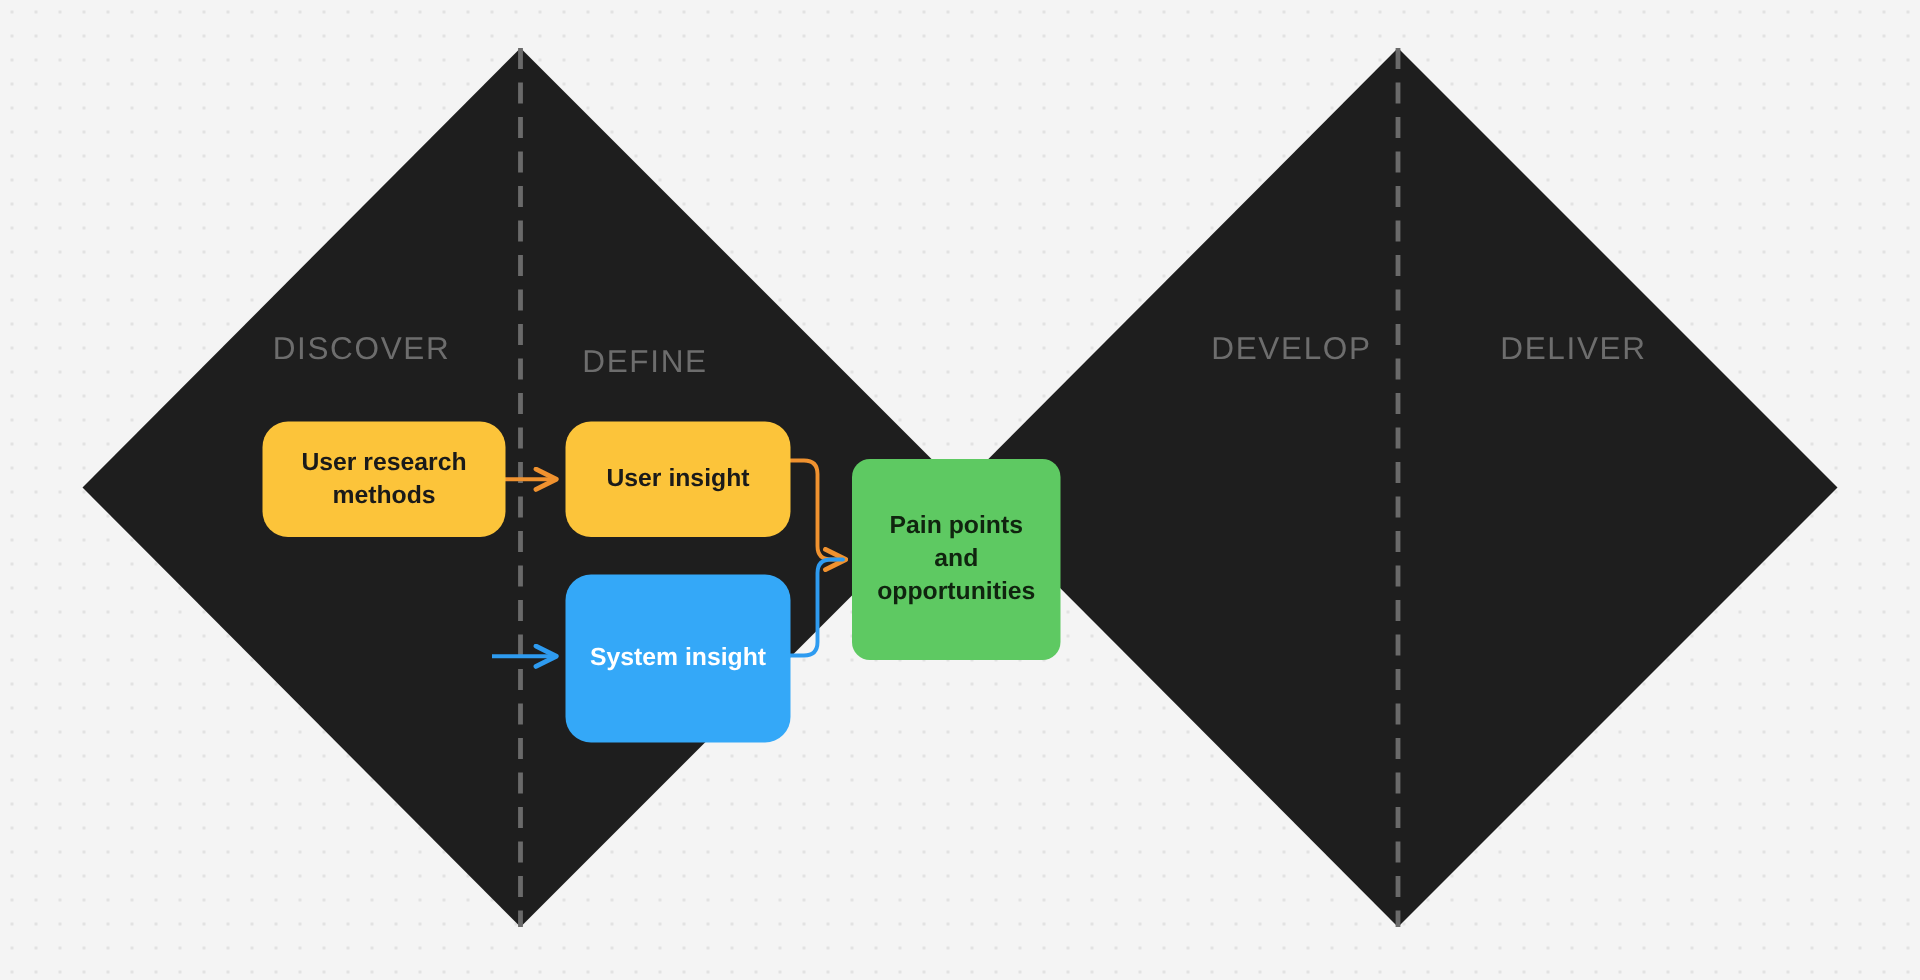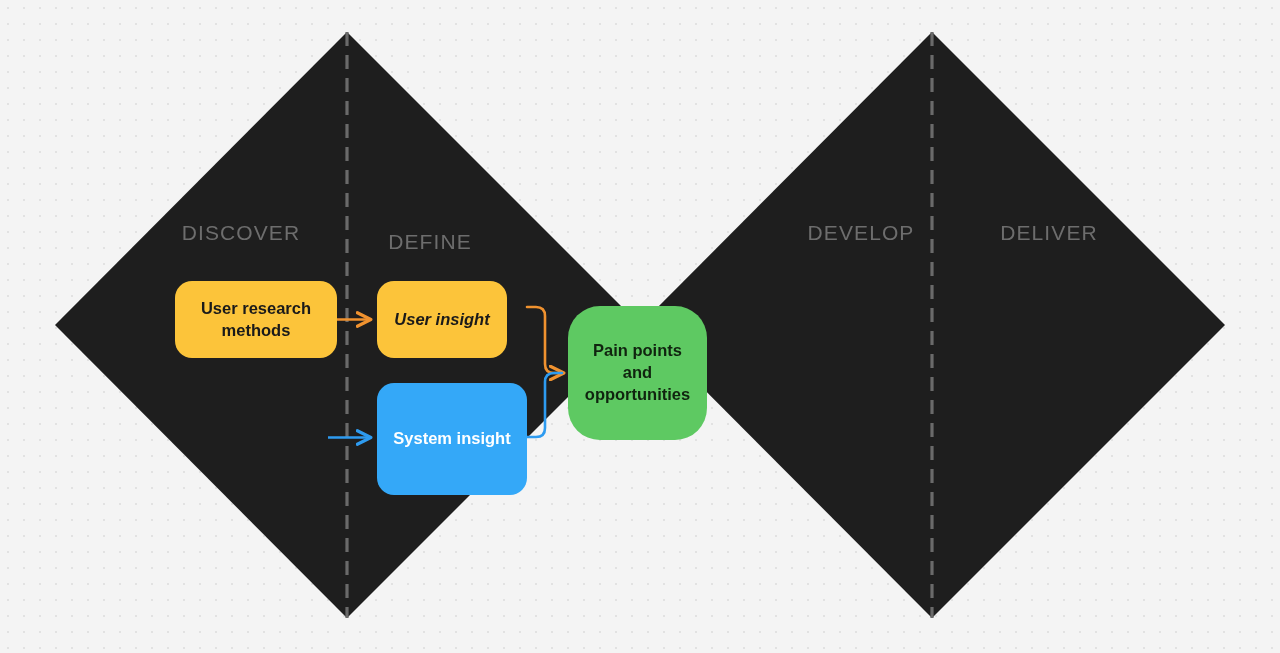--- a/index.html
+++ b/index.html
@@ -61,31 +61,31 @@
     border-radius: 17px;
   }
   .node-blue {
     background: #34a8f8;
     color: #ffffff;
     border-radius: 17px;
   }
   .node-green {
     background: #5ec962;
     color: #10240f;
-    border-radius: 32px;
+    border-radius: 12px;
   }
   .node-pill {
     background: #b9e1fd;
     color: #1a1a1a;
     border: 2px solid #34a8f8;
     border-radius: 22px;
   }
 
   #n-user-research { left: 175px; top: 281px; width: 162px; height: 77px; }
-  #n-user-insight  { left: 377px; top: 281px; width: 130px; height: 77px; font-style: italic; }
+  #n-user-insight  { left: 377px; top: 281px; width: 150px; height: 77px; }
   #n-system-docs   { left: 175px; top: 381px; width: 150px; height: 97px; }
   #n-system-insight{ left: 377px; top: 383px; width: 150px; height: 112px; }
   #n-pain-points   { left: 568px; top: 306px; width: 139px; height: 134px; }
   #n-system-map    { left: 157px; top: 477px; width: 380px; height: 39px; }
 
   
   #n-system-map { z-index: 6; }
   #n-system-docs, #n-system-insight { z-index: 5; }
 </style>
 </head>

